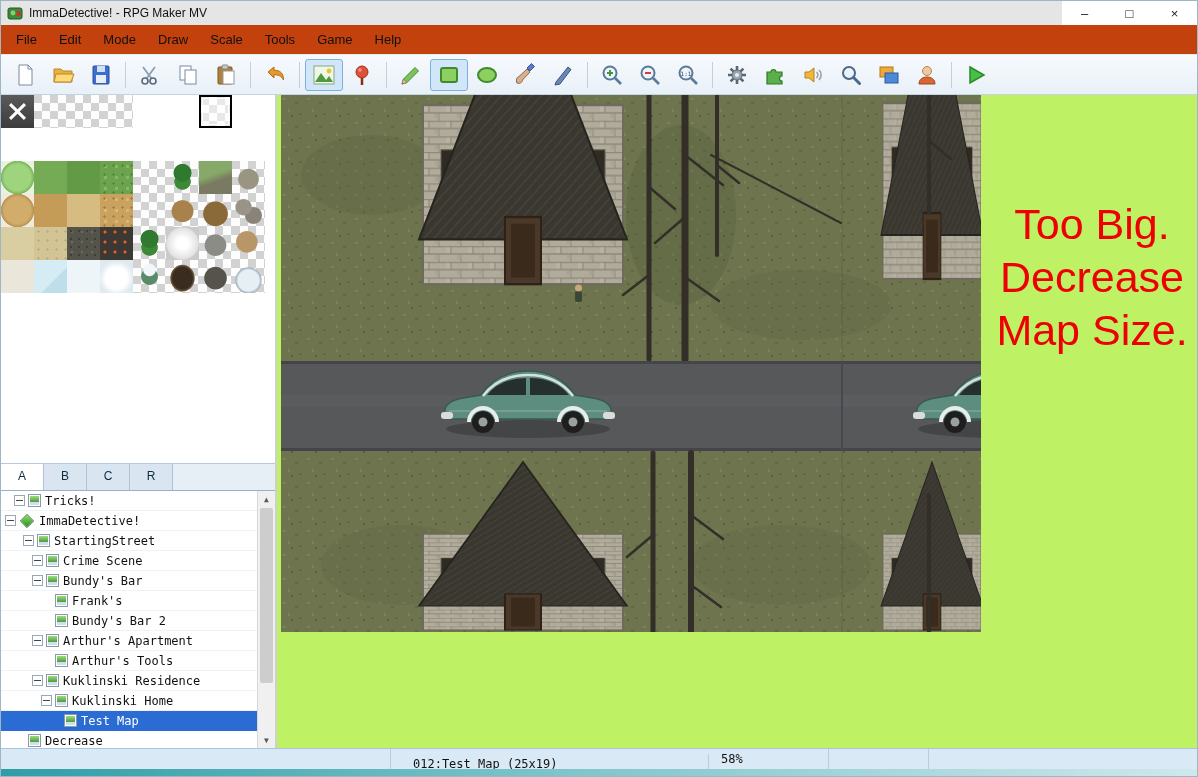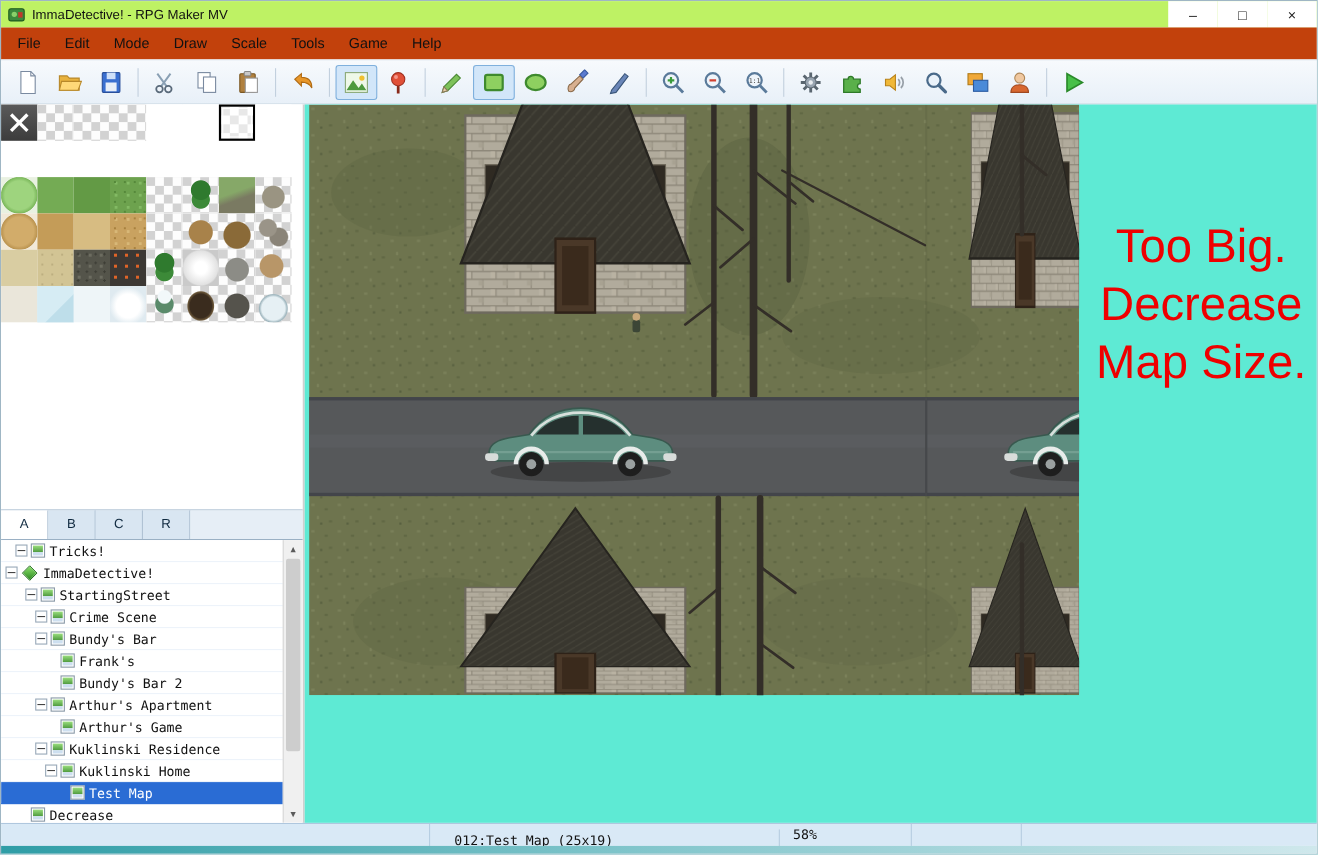--- a/index.html
+++ b/index.html
@@ -1,20 +1,20 @@
 <!DOCTYPE html>
 <html><head>
 <meta charset="utf-8">
 <style>
   html,body{margin:0;padding:0;}
   body{width:1198px;height:777px;overflow:hidden;font-family:"Liberation Sans",sans-serif;background:#fff;}
   .window{width:1198px;height:777px;display:flex;flex-direction:column;box-sizing:border-box;border:1px solid #9fb6c4;}
 
   
-  .titlebar{height:24px;background:#bef264;display:flex;align-items:center;padding-left:6px;font-size:12px;color:#111;flex:none;}
+  .titlebar{height:24px;background:#e5e5e5;display:flex;align-items:center;padding-left:6px;font-size:12px;color:#111;flex:none;}
   .app-icon{width:16px;height:16px;margin-right:6px;flex:none;}
   .win-controls{margin-left:auto;display:flex;height:100%;}
   .win-btn{width:45px;display:flex;align-items:center;justify-content:center;font-size:13px;color:#222;background:#fff;border:none;}
 
   
   .menubar{height:29px;background:#c2410c;display:flex;align-items:center;padding-left:4px;font-size:13px;color:#111;flex:none;}
   .menu-item{padding:4px 11px;}
 
   
   .toolbar{height:39px;background:linear-gradient(#f7fafd,#e8f0f8);border-top:1px solid #e2eaf2;border-bottom:1px solid #c4d4e2;display:flex;align-items:center;padding:0 5px;flex:none;}
@@ -87,21 +87,21 @@
   .map-icon::before{content:"";position:absolute;left:1px;right:1px;top:1px;height:6px;background:linear-gradient(#9ade7e,#4e9a3e);}
   .map-icon::after{content:"";position:absolute;left:1px;right:1px;bottom:1px;height:3px;background:#cddff0;}
   .root-icon{width:10px;height:10px;background:linear-gradient(135deg,#8ae06a,#2e8a22);border:1px solid #1e6a18;transform:rotate(45deg) scale(.85);margin:0 6px 0 2px;flex:none;}
   .tree-scroll{position:absolute;right:0;top:0;bottom:0;width:17px;background:#f0f0f0;border-left:1px solid #d8d8d8;}
   .sb-arrow{position:absolute;left:0;right:0;height:16px;display:flex;align-items:center;justify-content:center;font-size:8px;color:#5a5a5a;}
   .sb-up{top:0;}
   .sb-down{bottom:0;}
   .sb-thumb{position:absolute;left:2px;right:2px;top:17px;height:68%;background:#cdcdcd;border-radius:2px;}
 
   
-  .map-panel{flex:1;position:relative;background:#5eead4;overflow:hidden;text-decoration:underline;}
+  .map-panel{flex:1;position:relative;background:#bef264;overflow:hidden;text-decoration:underline;}
   .map-canvas{position:absolute;left:4px;top:0;display:block;}
   .annotation{position:absolute;left:703px;top:103px;width:224px;text-align:center;color:#ee0000;font-size:43px;line-height:53px;font-family:"Liberation Sans",sans-serif;}
 
   
   .statusbar{height:20px;flex:none;background:#d9e9f6;border-top:1px solid #aac4dc;display:flex;align-items:center;font-family:"DejaVu Sans Mono",monospace;font-size:12px;color:#111;}
   .sb-sec{height:100%;display:flex;align-items:center;border-right:1px solid #b6cee2;box-sizing:border-box;}
   .sec1{width:390px;}
   .sec2{width:318px;padding-left:22px;margin-top:10px;}
   .sec3{width:120px;padding-left:12px;}
   .sec4{width:100px;}
@@ -401,21 +401,21 @@
             <span>Bundy's Bar 2</span>
           </div>
           <div class="tree-row" style="padding-left:31px">
             <span class="toggle"></span>
             <span class="map-icon"></span>
             <span>Arthur's Apartment</span>
           </div>
           <div class="tree-row" style="padding-left:40px">
             <span class="toggle-spacer"></span>
             <span class="map-icon"></span>
-            <span>Arthur's Game</span>
+            <span>Arthur's Tools</span>
           </div>
           <div class="tree-row" style="padding-left:31px">
             <span class="toggle"></span>
             <span class="map-icon"></span>
             <span>Kuklinski Residence</span>
           </div>
           <div class="tree-row" style="padding-left:40px">
             <span class="toggle"></span>
             <span class="map-icon"></span>
             <span>Kuklinski Home</span>

